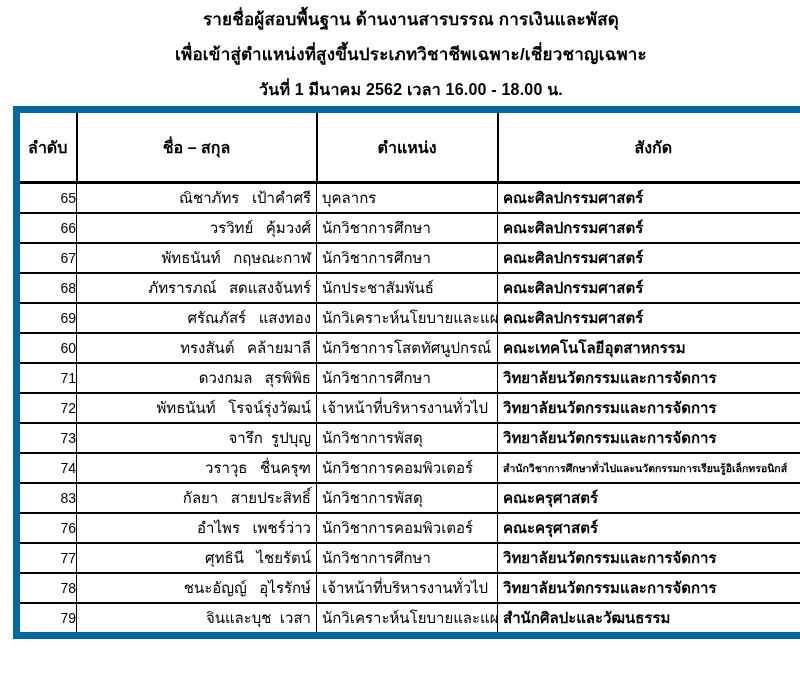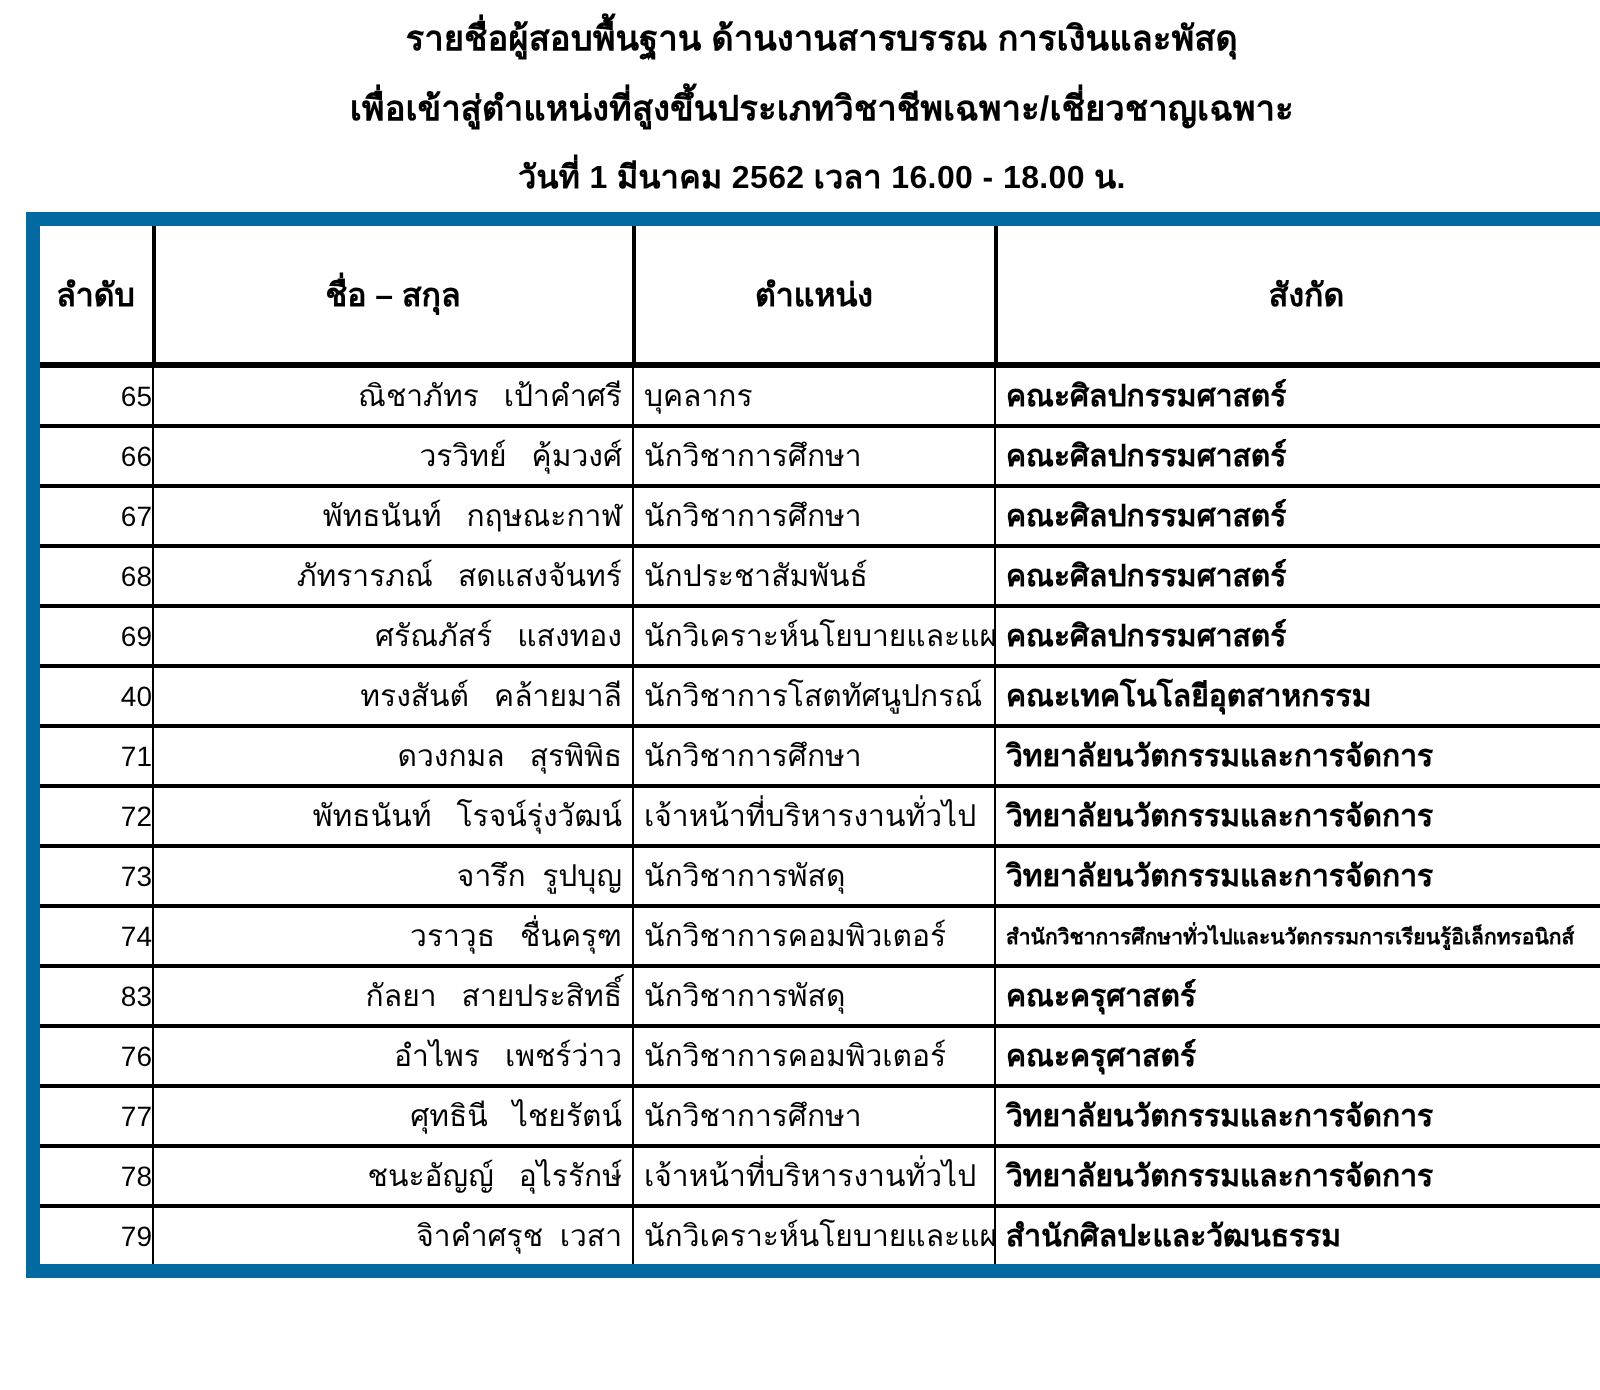--- a/index.html
+++ b/index.html
@@ -142,21 +142,21 @@
     </tr>
 
     <tr>
       <td class="no-cell">69</td>
       <td class="name-cell">ศรัณภัสร์   แสงทอง</td>
       <td class="pos-cell">นักวิเคราะห์นโยบายและแผน</td>
       <td class="aff-cell">คณะศิลปกรรมศาสตร์</td>
     </tr>
 
     <tr>
-      <td class="no-cell">40</td>
+      <td class="no-cell">60</td>
       <td class="name-cell">ทรงสันต์   คล้ายมาลี</td>
       <td class="pos-cell">นักวิชาการโสตทัศนูปกรณ์</td>
       <td class="aff-cell">คณะเทคโนโลยีอุตสาหกรรม</td>
     </tr>
 
     <tr>
       <td class="no-cell">71</td>
       <td class="name-cell">ดวงกมล   สุรพิพิธ</td>
       <td class="pos-cell">นักวิชาการศึกษา</td>
       <td class="aff-cell">วิทยาลัยนวัตกรรมและการจัดการ</td>
@@ -206,21 +206,21 @@
 
     <tr>
       <td class="no-cell">78</td>
       <td class="name-cell">ชนะอัญญ์   อุไรรักษ์</td>
       <td class="pos-cell">เจ้าหน้าที่บริหารงานทั่วไป</td>
       <td class="aff-cell">วิทยาลัยนวัตกรรมและการจัดการ</td>
     </tr>
 
     <tr>
       <td class="no-cell">79</td>
-      <td class="name-cell">จิาคำศรุช  เวสา</td>
+      <td class="name-cell">จินและบุช  เวสา</td>
       <td class="pos-cell">นักวิเคราะห์นโยบายและแผน</td>
       <td class="aff-cell">สำนักศิลปะและวัฒนธรรม</td>
     </tr>
 
   </tbody>
   </table>
 
 </div>
 
 </body></html>

